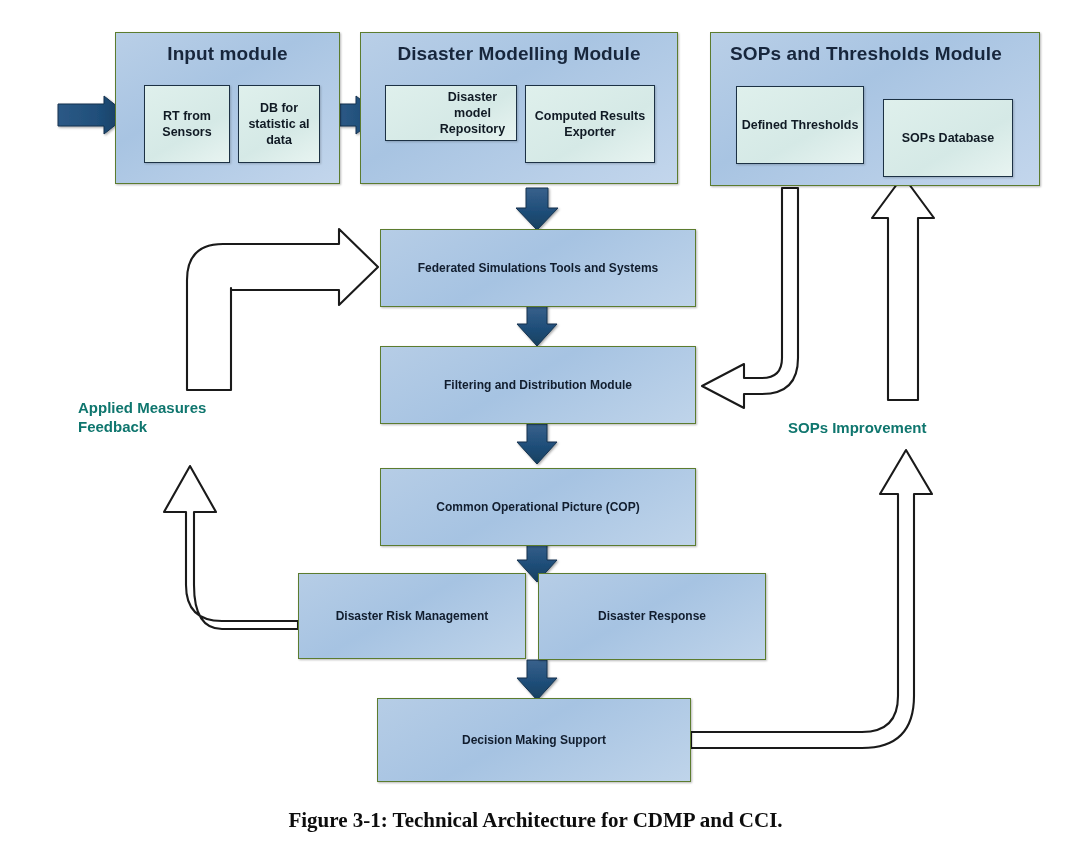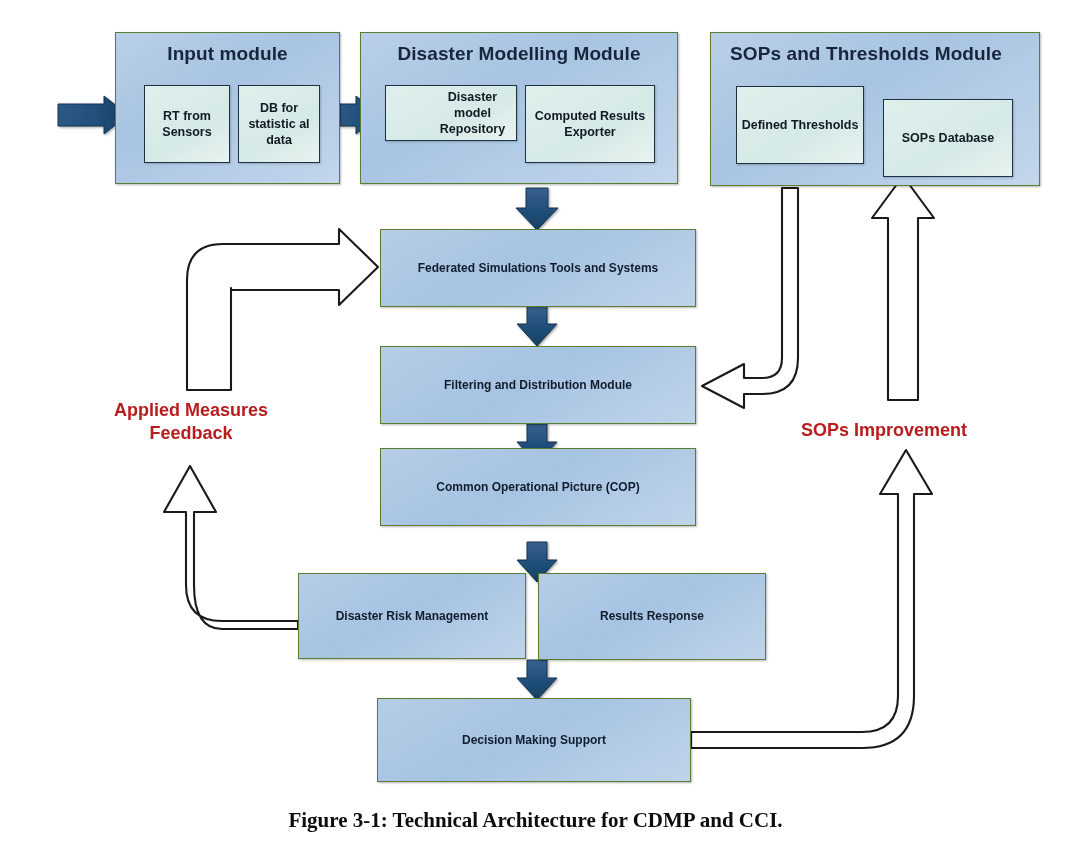--- a/index.html
+++ b/index.html
@@ -41,22 +41,22 @@
     border:1.6px solid #1c3144;
     background:linear-gradient(150deg,#dff0ec 0%,#d5e9e6 60%,#e8f4f1 100%);
     box-shadow:1px 1px 2px rgba(0,0,0,.2);
     display:flex;align-items:center;justify-content:center;
     text-align:center;
     font-size:12.5px;font-weight:bold;color:#101a24;
     line-height:1.28;
   }
   .lbl{
     position:absolute;
-    font-size:18px;font-weight:bold;color:#b91c1c;
-    text-align:center;line-height:1.26;
+    font-size:15px;font-weight:bold;color:#0f766e;
+    text-align:left;line-height:1.26;
     white-space:pre-line;
   }
   .caption{
     position:absolute;left:0;right:0;
     text-align:center;
     font-family:"Liberation Serif", serif;
     font-weight:bold;font-size:21px;color:#0d0d0d;
   }
   .t18{font-size:12px;}
 </style>
@@ -178,30 +178,30 @@
   </div>
 
   <div class="node t18" style="left:380px;top:229px;width:316px;height:78px;padding:0 26px;">
     <span>Federated Simulations Tools and Systems</span>
   </div>
 
   <div class="node t18" style="left:380px;top:346px;width:316px;height:78px;padding:0 42px;">
     <span>Filtering and Distribution Module</span>
   </div>
 
-  <div class="node t18" style="left:380px;top:448px;width:316px;height:78px;padding:0 18px;">
+  <div class="node t18" style="left:380px;top:468px;width:316px;height:78px;padding:0 18px;">
     <span>Common Operational Picture (COP)</span>
   </div>
 
   <div class="node t18" style="left:298px;top:573px;width:228px;height:86px;padding:0 32px;">
     <span>Disaster Risk Management</span>
   </div>
 
   <div class="node t18" style="left:538px;top:573px;width:228px;height:87px;padding:0 12px;">
-    <span>Results Response</span>
+    <span>Disaster Response</span>
   </div>
 
   <div class="node t18" style="left:377px;top:698px;width:314px;height:84px;">
     <span>Decision Making Support</span>
   </div>
 
   <div class="lbl" style="left:78px;top:399px;width:226px;">Applied Measures
 Feedback</div>
 
   <div class="lbl" style="left:788px;top:419px;width:192px;">SOPs Improvement</div>

